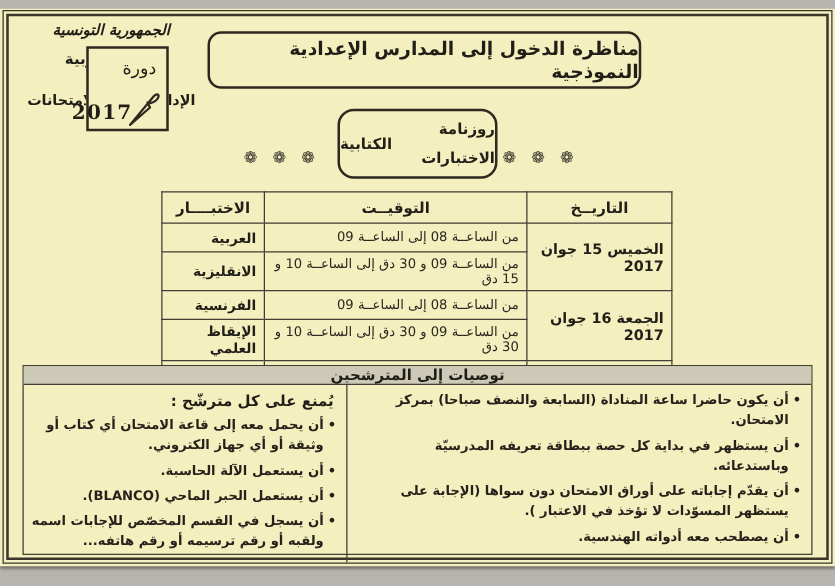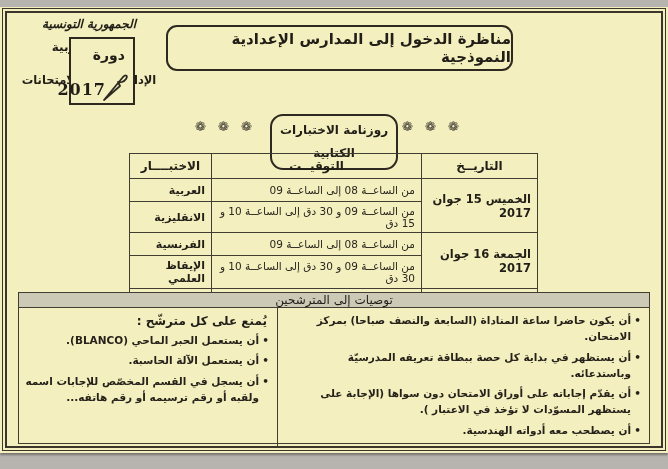--- a/index.html
+++ b/index.html
@@ -38,31 +38,30 @@
     border:2.5px solid #2d2921; border-radius:11px;
     display:flex; align-items:center; 
     font-size:15px; font-weight:bold;
     background:#f3efbe;
   }
   
   .badge {
     position:absolute; right:533px; top:30px; width:66px; height:68px;
     border:2px solid #2d2921; background:#f3efbe;
   }
-  .badge .session { position:absolute; top:8px; right:8px; font-size:14px; font-weight:bold; }
+  .badge .session { position:absolute; top:8px; right:8px; font-size:14px; font-weight:normal; }
   .badge .year { position:absolute; bottom:4px; right:27px; font-size:16px; font-weight:bold; font-family:"DejaVu Serif", serif; letter-spacing:1px; }
   .badge svg { position:absolute; bottom:2px; right:4px; }
   
   .subtitle-box {
     position:absolute; right:270px; top:80px; width:128px; height:56px;
     border:2px solid #2d2921; border-radius:13px;
-    display:flex; flex-direction:column; align-items:center; justify-content:center;
+    display:flex; flex-direction:row; align-items:center; justify-content:center;
     font-size:12px; font-weight:bold; line-height:1.9;
     background:#f3efbe;
-    margin-top:27px;
   }
   .flowers { position:absolute; top:112px; font-size:13px; letter-spacing:4px; color:#35312a; }
   .flowers.fl-right { right:205px; }
   .flowers.fl-left { right:412px; }
   
   .sched {
     position:absolute; right:130px; top:146px; width:408px;
     border-collapse:collapse; table-layout:fixed;
     font-size:11px;
   }
@@ -82,21 +81,21 @@
   .reco {
     position:absolute; right:18px; top:285px; width:632px; height:152px;
     border:1.5px solid #413d33;
     display:flex; flex-direction:column;
     background:#f3efbe;
   }
   .reco-title {
     height:21px; border-bottom:1.5px solid #413d33;
     background:#ccc9b6;
     display:flex; align-items:center; justify-content:center;
-    font-size:12px; font-weight:normal;
+    font-size:12px; font-weight:bold;
   }
   .reco-cols { flex:1; display:flex; }
   .reco-col { padding:4px 8px 4px 6px; }
   .reco-col.must { width:372px; border-left:1.5px solid #413d33; }
   .reco-col.forbidden { flex:1; }
   .reco-heading { font-size:12px; font-weight:bold; margin:2px 2px 4px 0; }
   .reco-item {
     font-size:10.5px; line-height:1.55; margin-bottom:4px;
     padding-right:10px; position:relative; font-weight:bold; color:#26221b;
   }
@@ -178,19 +177,20 @@
     <div class="reco-title">توصيات إلى المترشحين</div>
     <div class="reco-cols">
       <div class="reco-col must">
         <div class="reco-item">أن يكون حاضرا ساعة المناداة (السابعة والنصف صباحا) بمركز الامتحان.</div>
         <div class="reco-item">أن يستظهر في بداية كل حصة ببطاقة تعريفه المدرسيّة وباستدعائه.</div>
         <div class="reco-item">أن يقدّم إجاباته على أوراق الامتحان دون سواها (الإجابة على يستظهر المسوّدات لا تؤخذ في الاعتبار ).</div>
         <div class="reco-item">أن يصطحب معه أدواته الهندسية.</div>
       </div>
       <div class="reco-col forbidden">
         <div class="reco-heading">يُمنع على كل مترشّح :</div>
+        <div class="reco-item">أن يحمل معه إلى قاعة الامتحان أي كتاب أو وثيقة أو أي جهاز الكتروني.</div>
+        <div class="reco-item">أن يستعمل الآلة الحاسبة.</div>
         <div class="reco-item">أن يستعمل الحبر الماحي (BLANCO).</div>
-        <div class="reco-item">أن يستعمل الآلة الحاسبة.</div>
         <div class="reco-item">أن يسجل في القسم المخصّص للإجابات اسمه ولقبه أو رقم ترسيمه أو رقم هاتفه...</div>
       </div>
     </div>
   </div>
 </div>
 
 </body></html>

